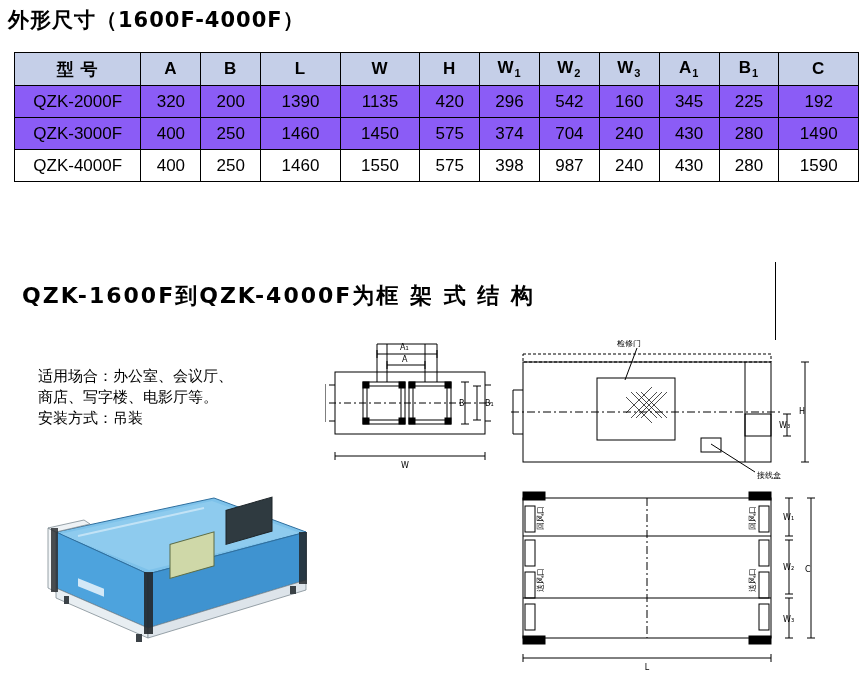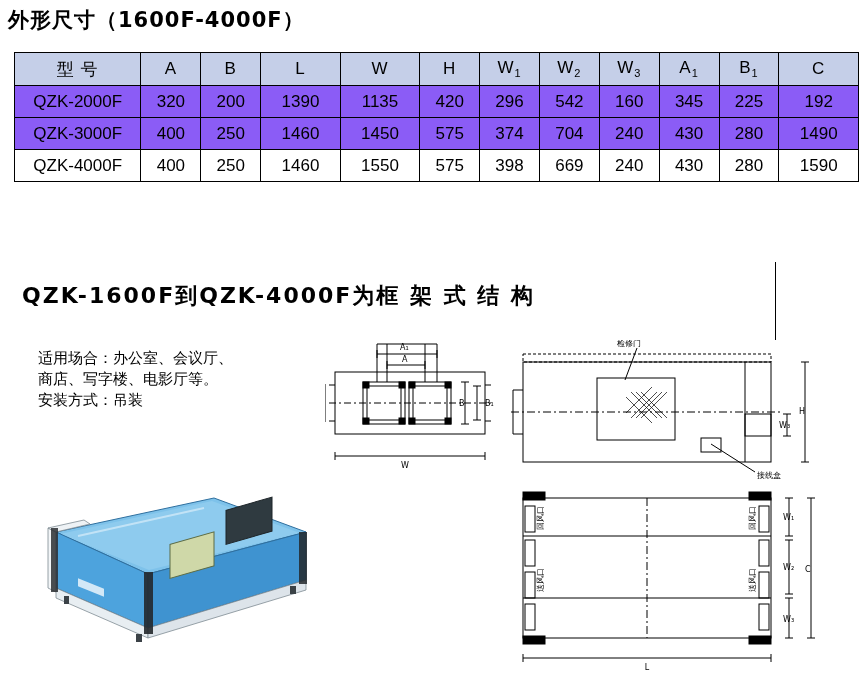--- a/index.html
+++ b/index.html
@@ -36,21 +36,21 @@
   .spec-table th, .spec-table td {
     border: 1px solid #000;
     text-align: center;
     font-size: 17px;
     height: 31px;
     padding: 0 4px;
     white-space: nowrap;
   }
   .spec-table thead th {
     background: #c5cfe8;
-    font-weight: normal;
+    font-weight: bold;
     font-size: 17px;
     letter-spacing: 1px;
     height: 32px;
   }
   .spec-table tbody tr.alt td {
     background: #8b5cf6;
   }
   .col-model { width: 124px; text-align: center; }
   .col-num { width: 56px; }
   .col-wide { width: 78px; }
@@ -64,21 +64,21 @@
     font-size: 22px;
     font-weight: bold;
     letter-spacing: 2px;
     font-family: "DejaVu Sans", sans-serif;
   }
 
   
   .usage-list {
     position: absolute;
     left: 38px;
-    top: 348px;
+    top: 366px;
     font-size: 15px;
     line-height: 21px;
     font-family: "DejaVu Sans", sans-serif;
   }
   .usage-list div { white-space: nowrap; }
 
   
   .v-rule {
     position: absolute;
     left: 775px;
@@ -166,21 +166,21 @@
       <td>1490</td>
     </tr>
     <tr>
       <td class="col-model">QZK-4000F</td>
       <td>400</td>
       <td>250</td>
       <td>1460</td>
       <td>1550</td>
       <td>575</td>
       <td>398</td>
-      <td>669</td>
+      <td>987</td>
       <td>240</td>
       <td>430</td>
       <td>280</td>
       <td>1590</td>
     </tr>
   </tbody>
 </table>
 
 <div class="struct-note">QZK-1600F到QZK-4000F为框 架 式 结 构</div>
 <div class="v-rule"></div>

